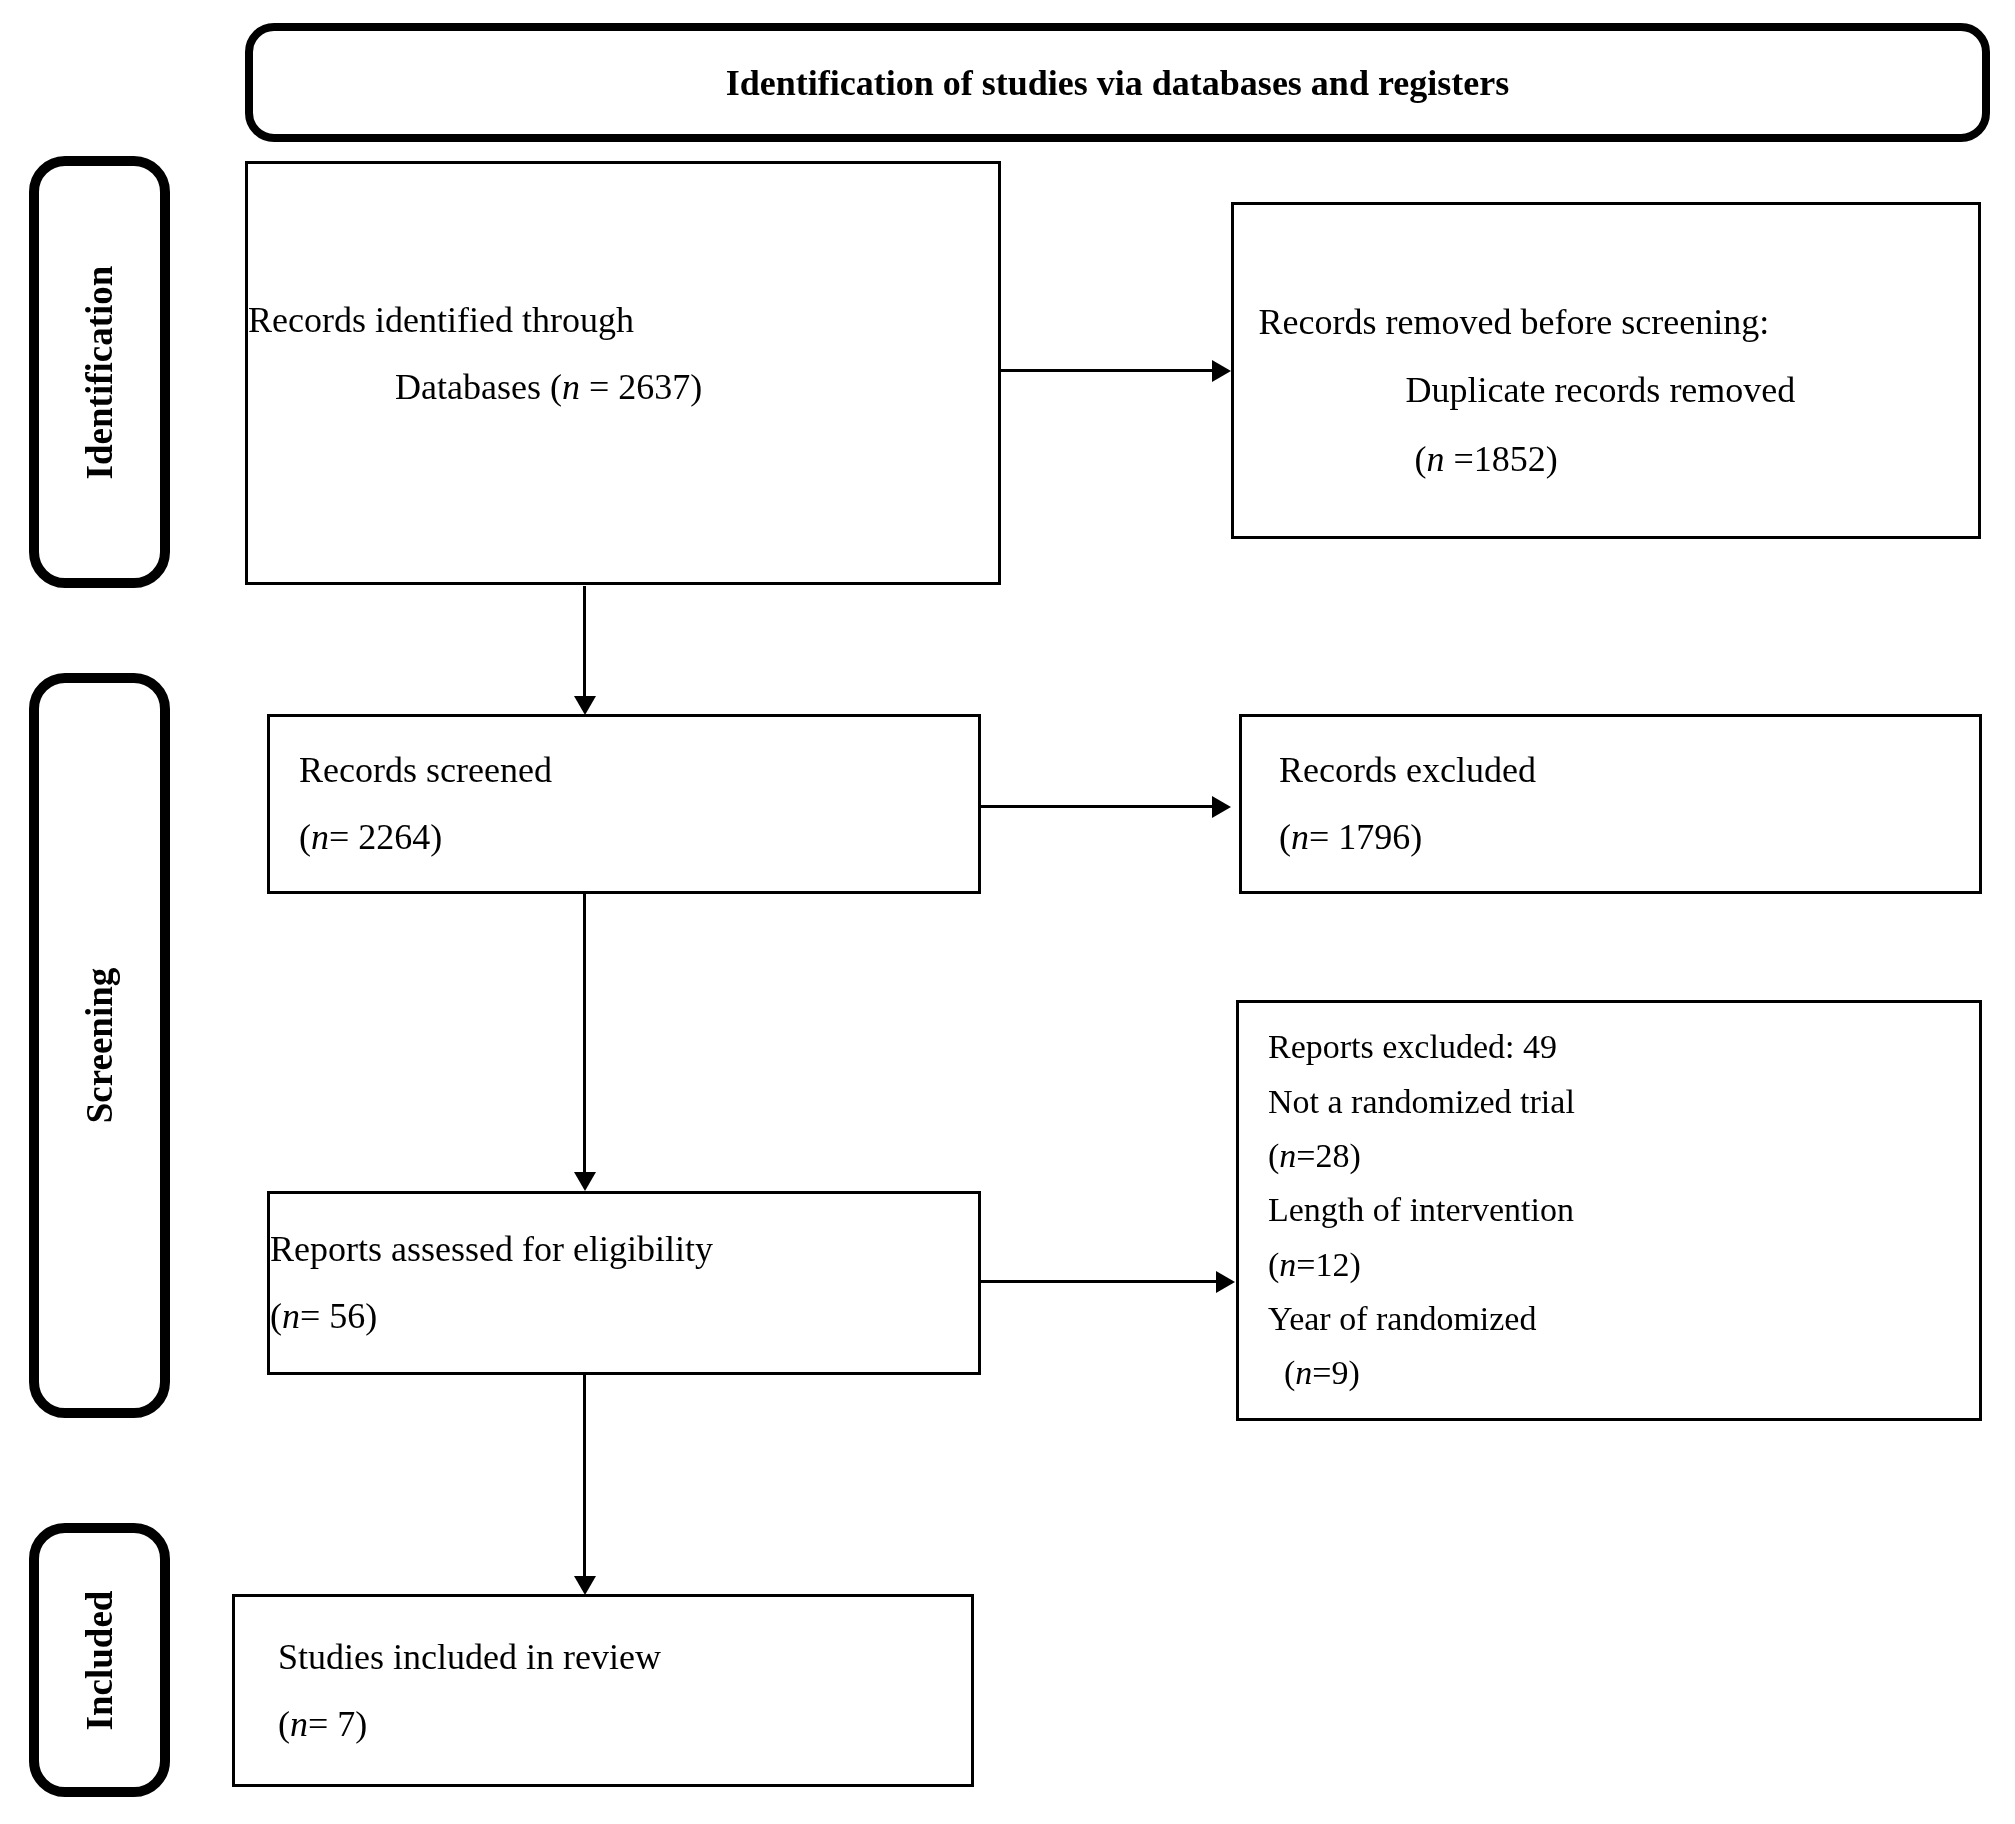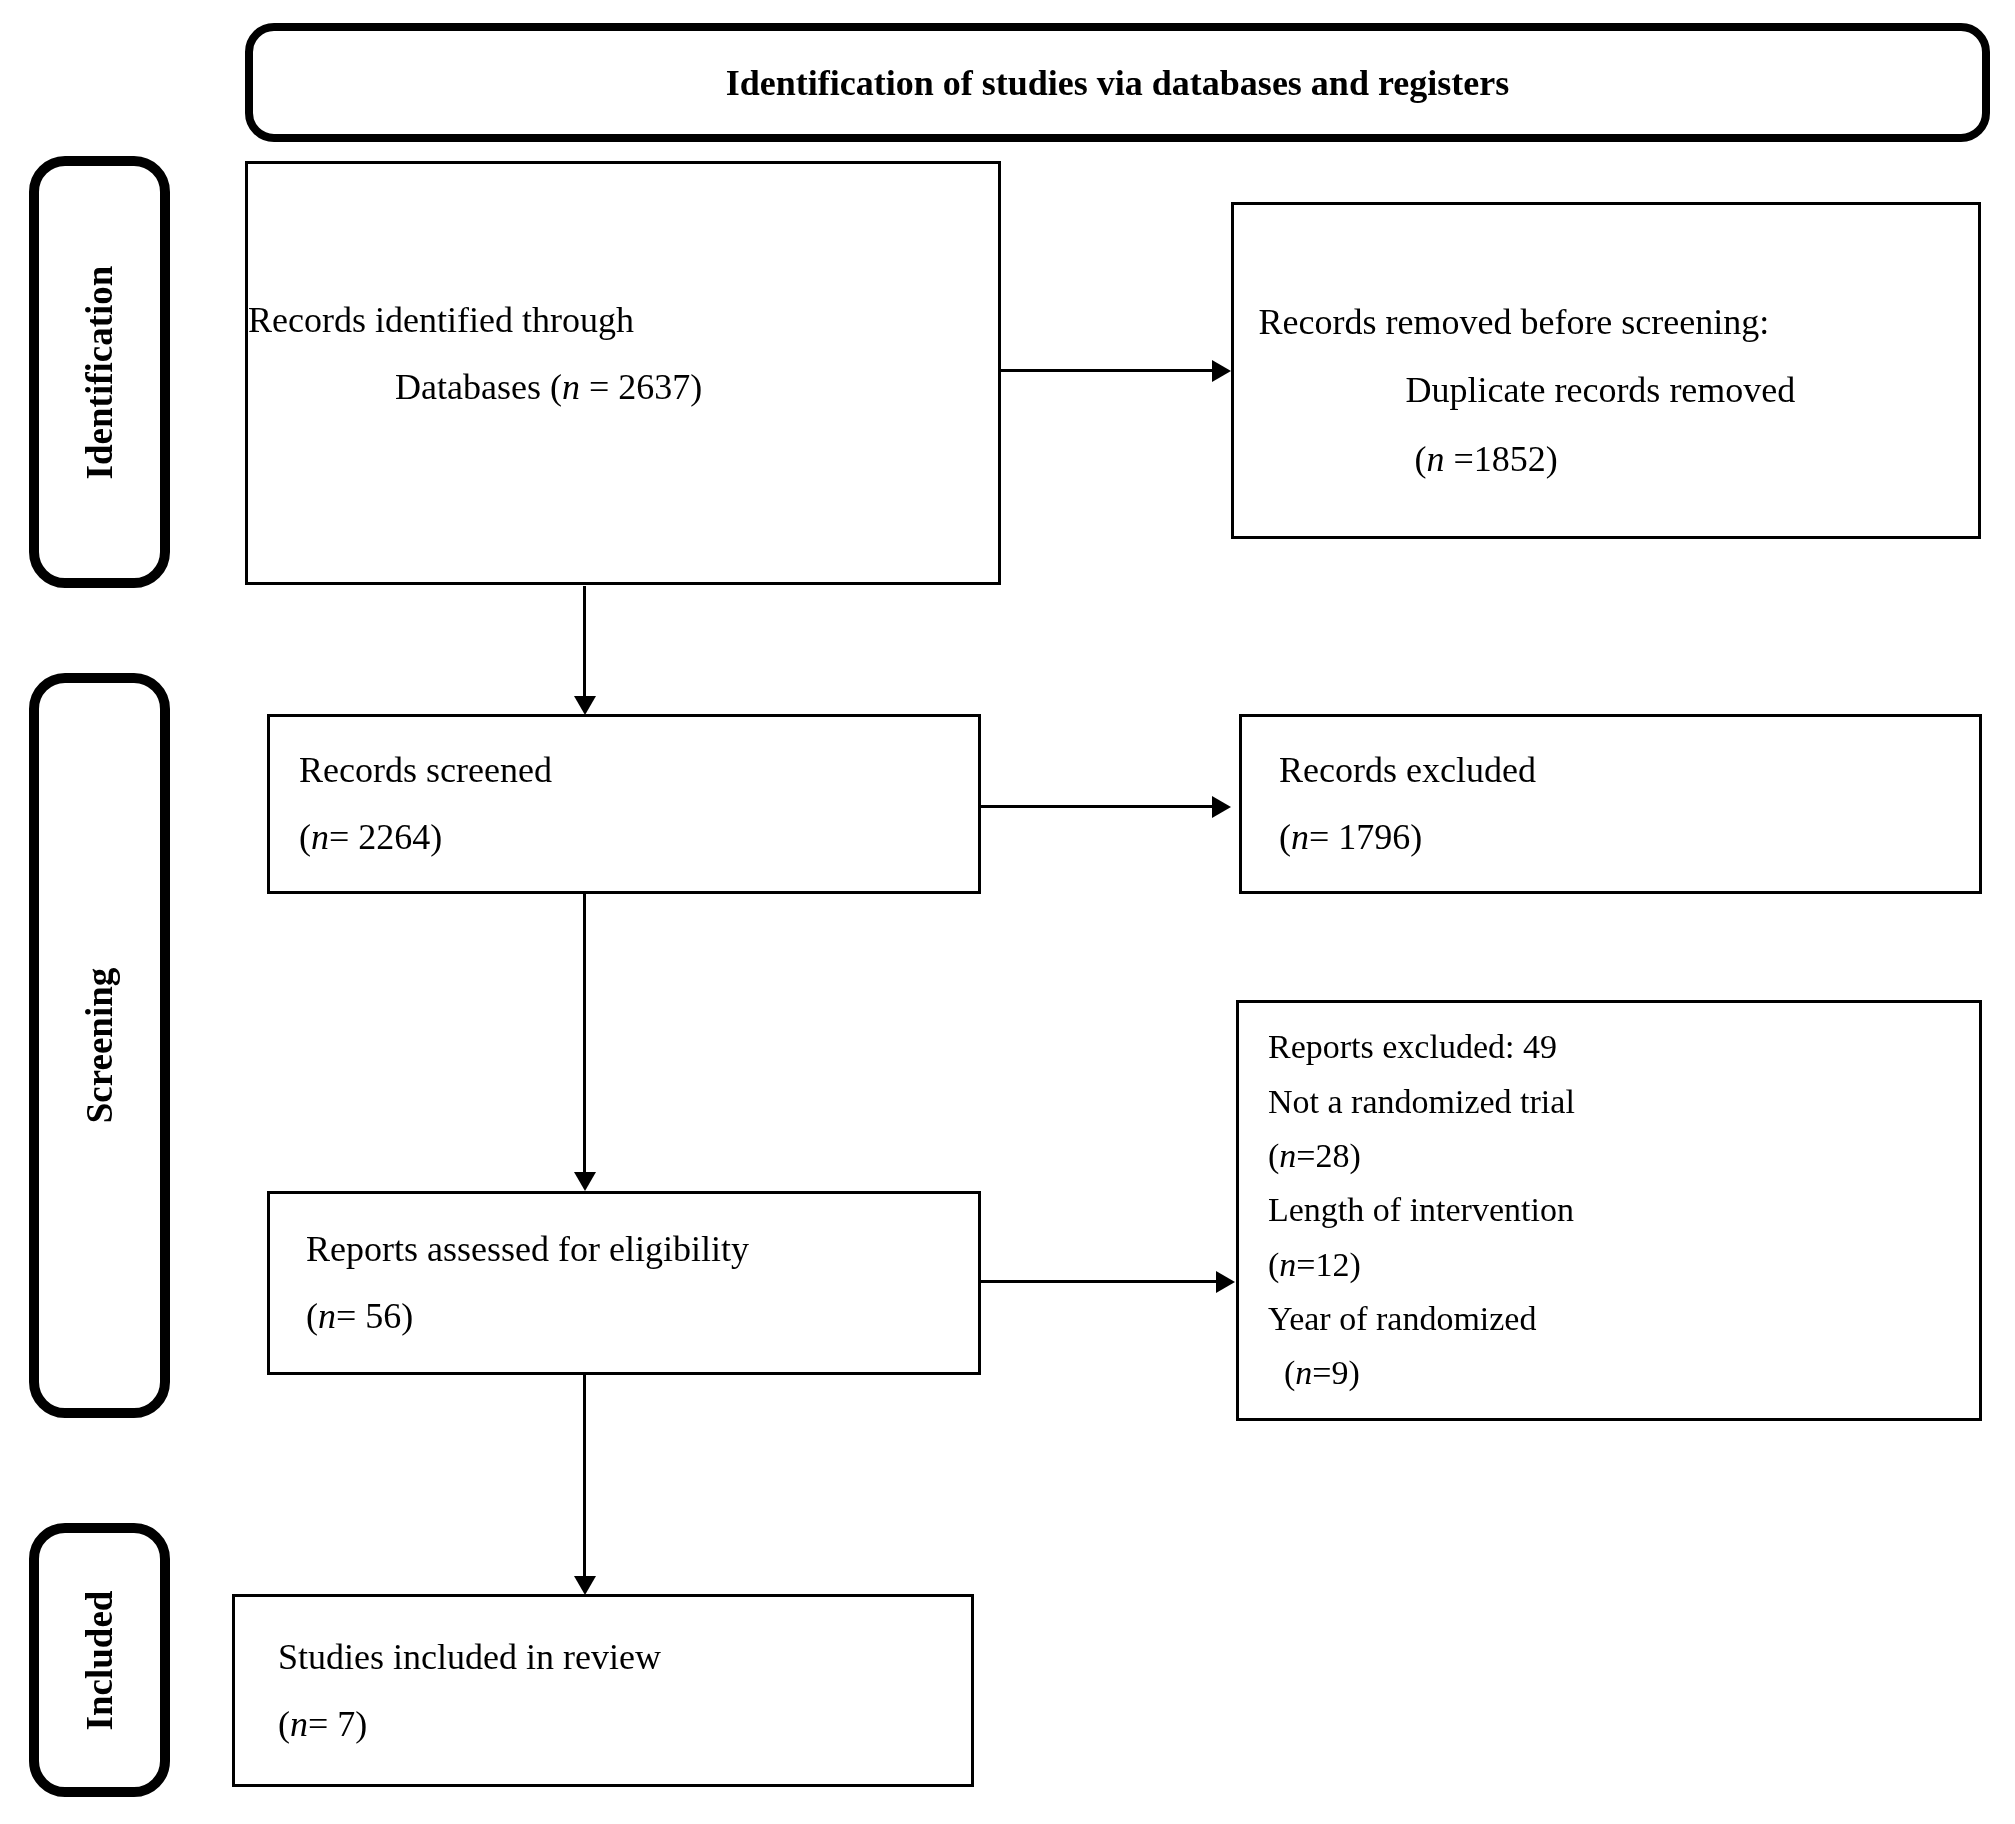--- a/index.html
+++ b/index.html
@@ -70,21 +70,21 @@
 
   #box-identified { left: 245px;  top: 161px;  width: 756px; height: 424px; padding-bottom: 38px; }
   #box-identified .ind { padding-left: 147px; }
 
   #box-removed { left: 1231px; top: 202px;  width: 750px; height: 337px; padding-left: 24.5px; padding-top: 40px; line-height: 1.9; }
   #box-removed .ind  { padding-left: 147px; }
   #box-removed .ind2 { padding-left: 156px; }
 
   #box-screened { left: 267px;  top: 714px; width: 714px; height: 180px; padding-left: 29px; }
   #box-excluded { left: 1231px; top: 714px; width: 743px; height: 180px; padding-left: 37px; margin-left: 8px; }
-  #box-assessed { left: 267px;  top: 1191px; width: 714px; height: 184px; padding-left: 36px; }
+  #box-assessed { left: 267px;  top: 1191px; width: 714px; height: 184px; }
 
   #box-reports-excluded { left: 1236px; top: 1000px; width: 746px; height: 421px; padding-left: 29px; font-size: 34px; line-height: 1.6; }
   #box-reports-excluded .ind3 { padding-left: 16px; }
 
   #box-included-studies { left: 232px; top: 1594px; width: 742px; height: 193px; padding-left: 43px; }
 
   
   .harrow { position: absolute; height: 3.1px; background: #000; }
   .harrow .head {
     position: absolute; right: -19px; top: 50%;

